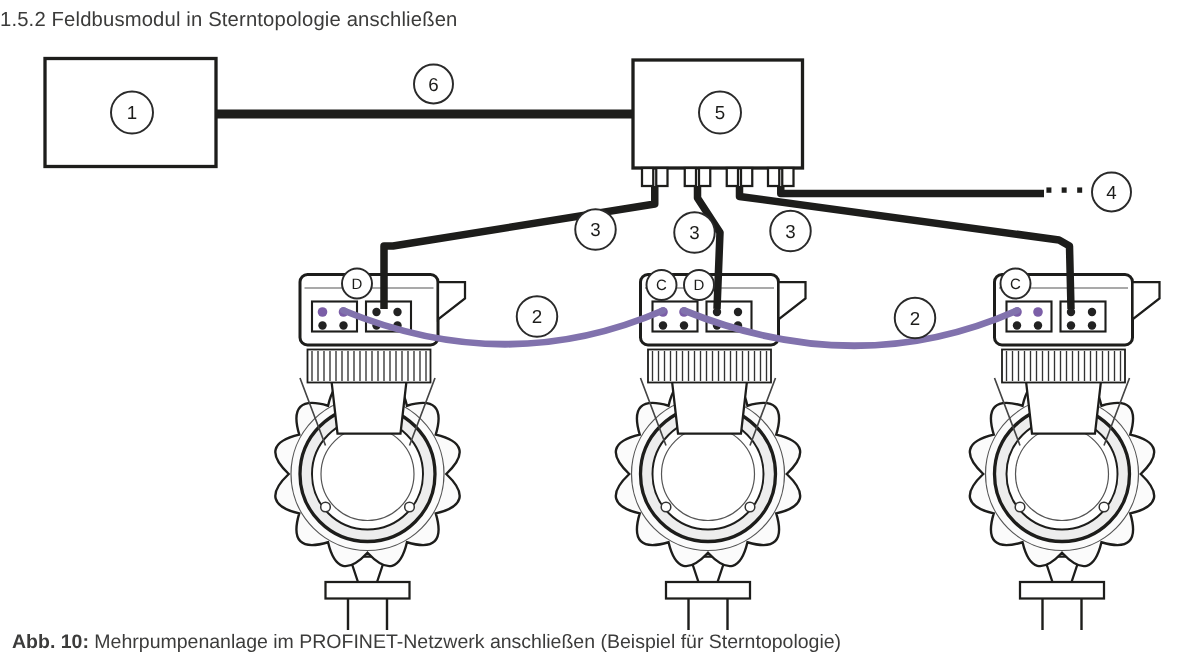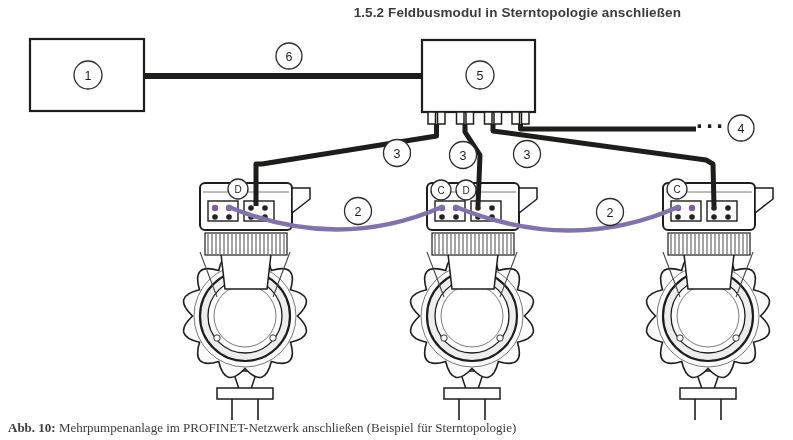--- a/index.html
+++ b/index.html
@@ -1,21 +1,21 @@
 <!DOCTYPE html>
 <html><head>
 <meta charset="utf-8">
 <style>
   html,body{margin:0;padding:0;background:#ffffff;}
   body{width:793px;height:440px;position:relative;overflow:hidden;
        font-family:"Liberation Sans", sans-serif;}
-  .title{position:absolute;top:5px;left:0;width:681px;text-align:right;
-         font-size:13.5px;font-weight:bold;color:#3b3b3a;letter-spacing:.1px;}
+  .title{position:absolute;top:5px;left:0;width:681px;text-align:left;
+         font-size:13.5px;font-weight:normal;color:#3b3b3a;letter-spacing:.1px;}
   .caption{position:absolute;top:420px;left:8px;width:780px;
-           font-size:13px;color:#3c3c3b;white-space:nowrap;font-family:Liberation Serif, serif;}
+           font-size:13px;color:#3c3c3b;white-space:nowrap;}
   .caption b{font-weight:bold;}
   svg{position:absolute;left:0;top:0;}
   .box{fill:#ffffff;stroke:#1d1d1b;stroke-width:2.2;}
   .port{fill:#ffffff;stroke:#1d1d1b;stroke-width:1.5;}
   .cable{fill:none;stroke:#1d1d1b;stroke-width:5;stroke-linejoin:round;stroke-linecap:butt;}
   .cable6{stroke-width:6;}
   .pcable{fill:none;stroke:#8172ad;stroke-width:4.5;stroke-linecap:round;}
   .co{fill:#ffffff;stroke:#2a2a2a;stroke-width:1.3;}
   .cotext{font-family:"Liberation Sans",sans-serif;font-size:12.5px;fill:#1d1d1b;
           text-anchor:middle;}

